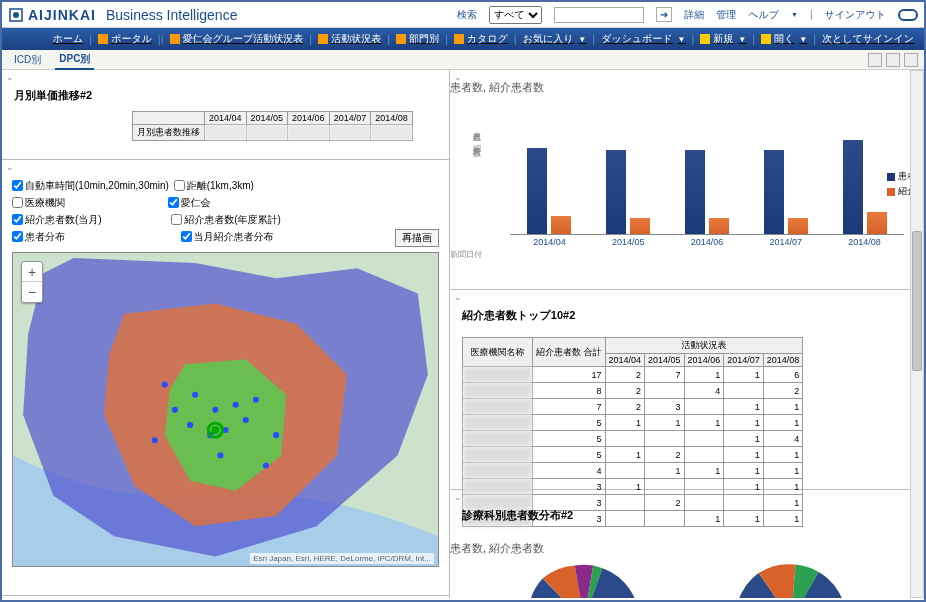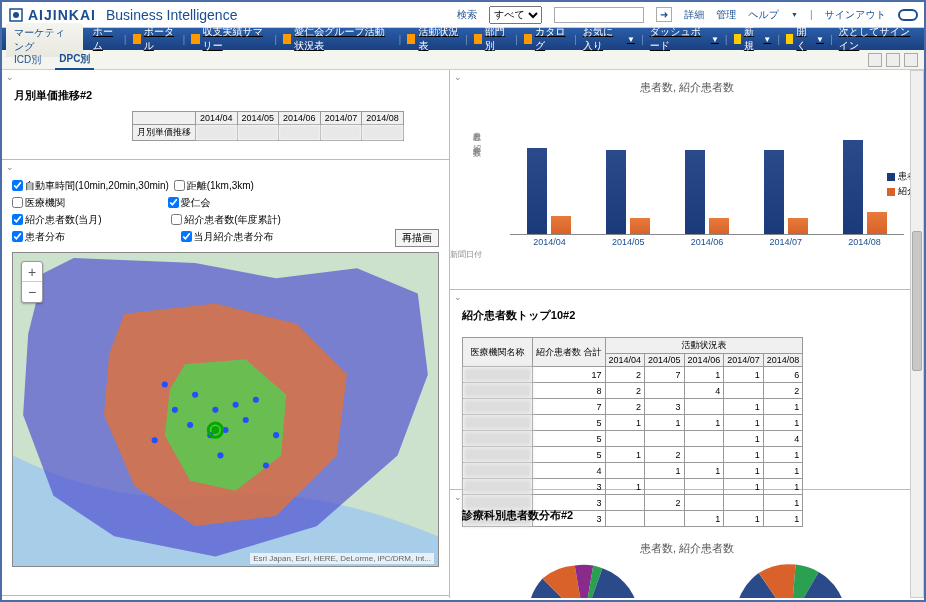--- a/index.html
+++ b/index.html
@@ -40,21 +40,21 @@
 .map-controls label { display: inline-flex; align-items: center; gap: 2px; margin-right: 2px; }
 .map-controls input[type=checkbox] { width: 11px; height: 11px; }
 .redraw-btn { float: right; font-size: 10px; padding: 1px 6px; border: 1px solid #888; background: #f5f5f5; cursor: pointer; }
 .map { position: relative; margin: 0 10px 10px 10px; height: 315px; background: #d9e8d9; border: 1px solid #888; overflow: hidden; }
 .map-zoom { position: absolute; top: 8px; left: 8px; background: #fff; border: 1px solid #999; border-radius: 3px; width: 22px; box-shadow: 0 1px 2px rgba(0,0,0,.3); z-index: 20; }
 .map-zoom div { height: 20px; text-align: center; line-height: 20px; font-size: 14px; cursor: pointer; color: #555; }
 .map-zoom div:first-child { border-bottom: 1px solid #ccc; }
 .map svg { position: absolute; inset: 0; }
 .map-credit { position: absolute; bottom: 2px; right: 4px; font-size: 8px; color: #666; background: rgba(255,255,255,.7); padding: 1px 3px; }
 .pr1 { height: 220px; }
-.chart-title { text-align: center; font-size: 11px; color: #555; padding-top: 10px; }
+.chart-title { font-size: 11px; color: #555; padding-top: 10px; }
 .chart-area { display: flex; align-items: flex-end; height: 130px; margin: 10px 20px 0 60px; position: relative; border-bottom: 1px solid #888; }
 .y-axis-label { position: absolute; left: -40px; top: 20px; font-size: 8px; color: #888; writing-mode: vertical-rl; letter-spacing: 1px; }
 .bar-group { flex: 1; display: flex; align-items: flex-end; justify-content: center; gap: 4px; }
 .bar-blue { width: 20px; background: linear-gradient(#2a4a8a, #1a3a7a); }
 .bar-orange { width: 20px; background: linear-gradient(#e87a3a, #d8622a); }
 .x-labels { display: flex; margin: 2px 20px 0 60px; }
 .x-labels span { flex: 1; text-align: center; font-size: 9px; color: #1a4d8f; }
 .chart-legend { position: absolute; right: 8px; top: 100px; font-size: 9px; }
 .chart-legend div { display: flex; align-items: center; gap: 3px; margin-bottom: 2px; }
 .lg-sq { width: 8px; height: 8px; }
@@ -94,36 +94,31 @@
     <a>管理</a>
     <a>ヘルプ</a>
       <span style="font-size:7px;">▼</span>
     <span class="nav-sep">|</span>
     <a>サインアウト</a>
     <span style="display:inline-block;width:20px;height:12px;border:2px solid #1a4d8f;border-radius:7px;"></span>
   </div>
 </div>
 
 <div class="navbar">
-  <span class="nav-left">マーケティング</span>
   <span class="nav-spacer"></span>
   <span id="nav-items" style="display: flex; align-items: center; text-decoration: underline;">
       <span class="nav-item">
         <span>ホーム</span>
       </span>
       <span class="nav-sep">|</span>
       <span class="nav-item">
         <span class="ico"></span>
         <span>ポータル</span>
       </span>
       <span class="nav-sep">|</span>
-      <span class="nav-item">
-        <span class="ico"></span>
-        <span>収支実績サマリー</span>
-      </span>
       <span class="nav-sep">|</span>
       <span class="nav-item">
         <span class="ico"></span>
         <span>愛仁会グループ活動状況表</span>
       </span>
       <span class="nav-sep">|</span>
       <span class="nav-item">
         <span class="ico"></span>
         <span>活動状況表</span>
       </span>
@@ -185,21 +180,21 @@
         <tbody>
             <tr>
               <th></th>
               <th>2014/04</th>
               <th>2014/05</th>
               <th>2014/06</th>
               <th>2014/07</th>
               <th>2014/08</th>
             </tr>
         <tr>
-              <th>月別単価推移</th>
+              <th>月別患者数推移</th>
               <td class="blurred-cell"></td>
               <td class="blurred-cell"></td>
               <td class="blurred-cell"></td>
               <td class="blurred-cell"></td>
               <td class="blurred-cell"></td>
             </tr>
       </tbody>
         </table>
     </div>
     <div class="panel p2">

